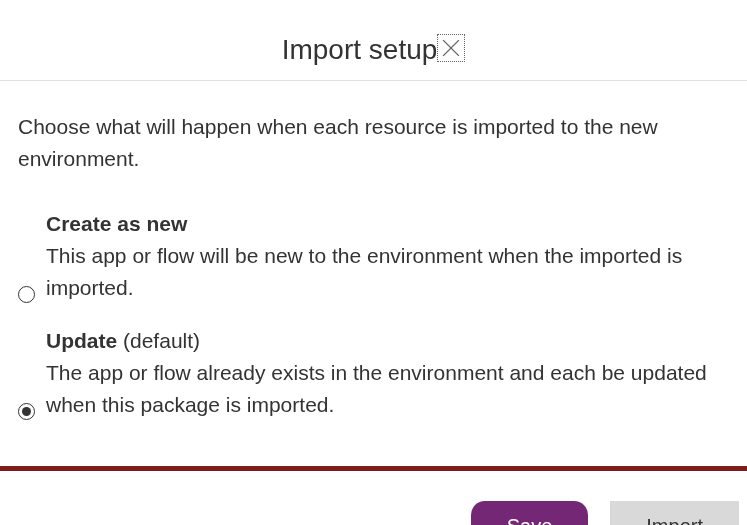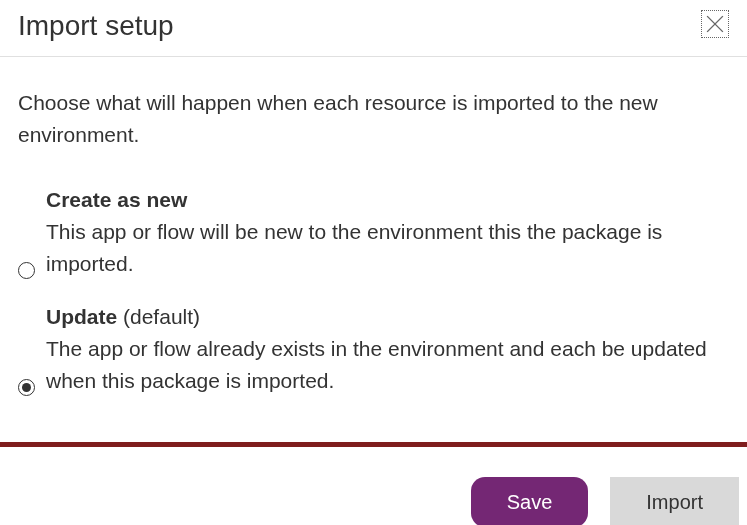--- a/index.html
+++ b/index.html
@@ -15,24 +15,25 @@
       overflow: hidden;
     }
     .dialog {
       width: 100%;
       height: 100%;
       display: flex;
       flex-direction: column;
     }
     .header {
       display: flex;
-      justify-content: space-between;
+      justify-content: center;
       align-items: flex-start;
       padding: 10px 18px 14px 18px;
       border-bottom: 1px solid #e0e0e0;
+      margin-top: 24px;
     }
     .title {
       font-size: 28px;
       font-weight: 400;
       color: #333333;
     }
     .close-btn {
       background: none;
       border: 1px dotted #666;
       cursor: pointer;
@@ -150,21 +151,21 @@
     <p class="instructions">Choose what will happen when each resource is imported to the new environment.</p>
 
     <div class="option">
       <div class="radio-wrap">
         <div class="radio"></div>
       </div>
       <div class="option-text">
         <div class="option-label">
           <span class="bold">Create as new</span><span class="suffix"></span>
         </div>
-        <div class="option-desc">This app or flow will be new to the environment this the package is imported.</div>
+        <div class="option-desc">This app or flow will be new to the environment when the imported is imported.</div>
       </div>
     </div>
 
     <div class="option">
       <div class="radio-wrap">
         <div class="radio selected"></div>
       </div>
       <div class="option-text">
         <div class="option-label">
           <span class="bold">Update</span><span class="suffix"> (default)</span>

